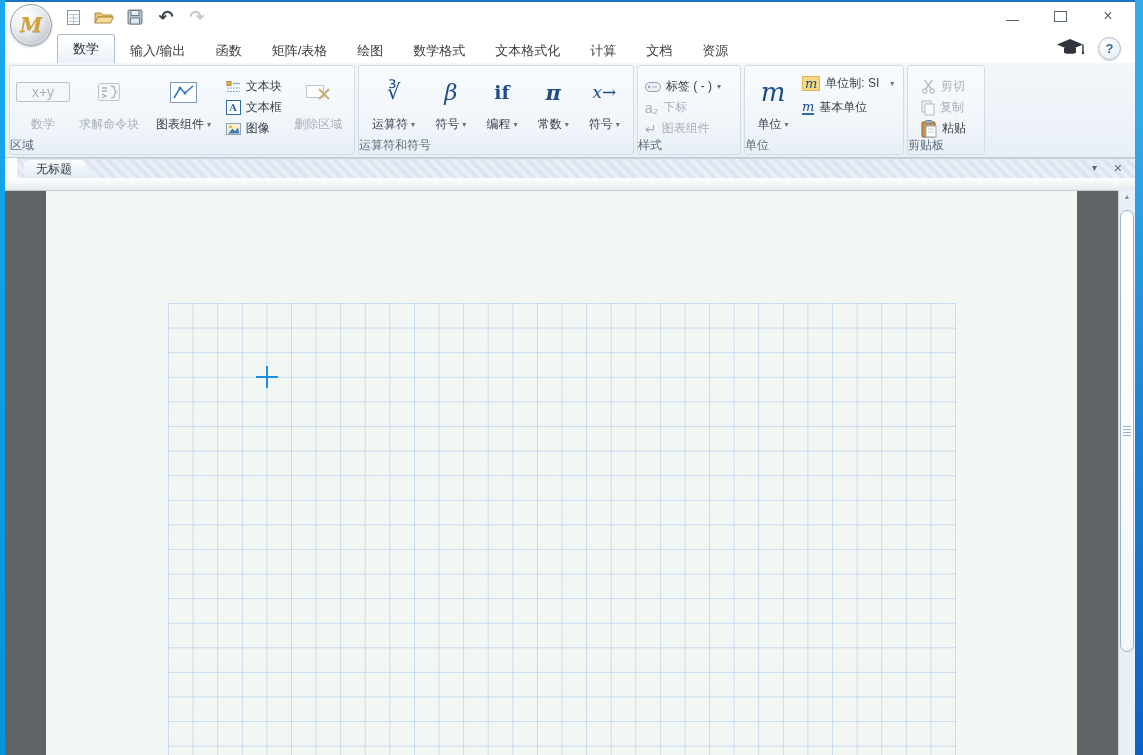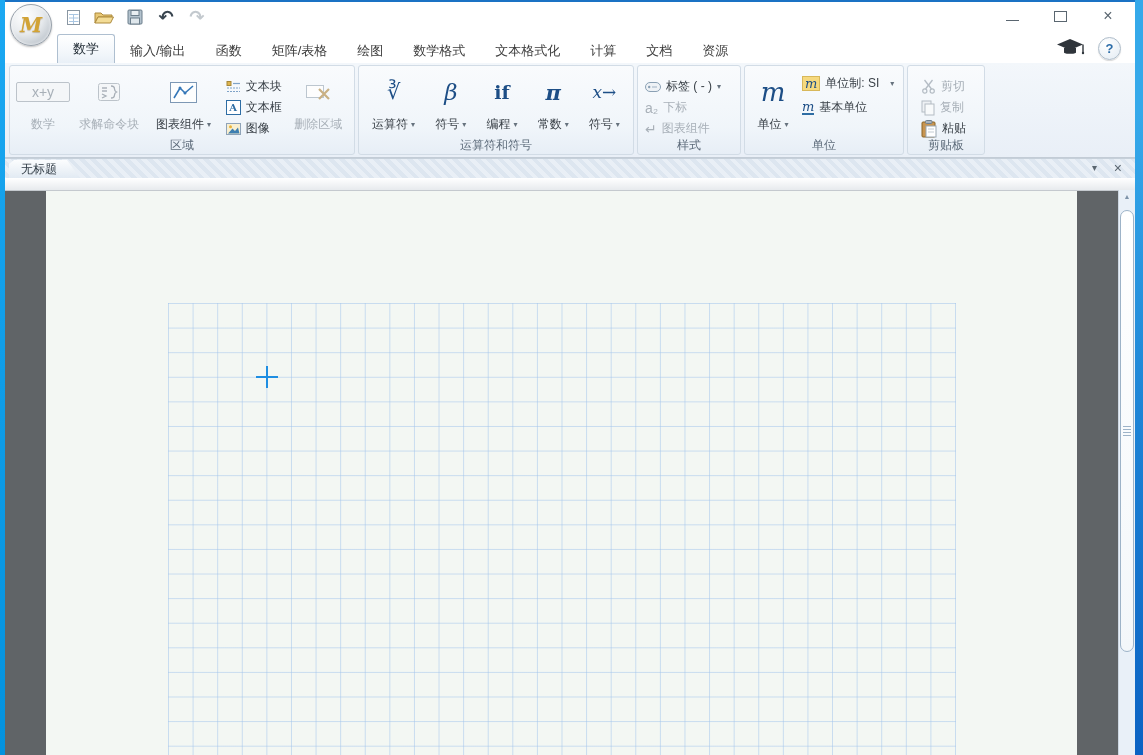--- a/index.html
+++ b/index.html
@@ -48,21 +48,21 @@
               display:flex; align-items:center; justify-content:center;
               font-weight:bold; font-size:13px; color:#2b6ca8; box-shadow:0 1px 1px rgba(0,0,0,.15); }
 
   
   .ribbon { position:absolute; left:5px; right:8px; top:63px; height:95px;
             background:linear-gradient(#f3f7fb,#e9eff7); border-bottom:1px solid #c3ccd6;
             display:flex; align-items:stretch; gap:3px; padding:2px 0 0 4px; box-sizing:border-box; }
   .group { border:1px solid #d2dce6; border-radius:3px; display:flex; flex-direction:column;
            background:linear-gradient(#f9fbfd,#f0f5fa 70%,#e7eef6); box-sizing:border-box; height:90px; }
   .gbody { flex:1; display:flex; align-items:stretch; padding:2px 3px 0 3px; }
-  .glabel { height:16px; line-height:15px; text-align:center; font-size:12px; color:#5d6b7a; white-space:nowrap; }
+  .glabel { height:16px; line-height:15px; font-size:12px; color:#5d6b7a; white-space:nowrap; }
   .bigbtn { display:flex; flex-direction:column; align-items:center; justify-content:flex-end;
             gap:3px; padding:3px 5px 5px; font-size:12px; color:#3a4148; border-radius:3px; white-space:nowrap; cursor:default; }
   .iconbox { flex:1; display:flex; align-items:center; justify-content:center; }
   .blabel { display:flex; align-items:center; gap:3px; }
   .listcol { display:flex; flex-direction:column; justify-content:flex-end; gap:2px; }
   .listbtn { display:flex; align-items:center; gap:5px; height:19px; font-size:12px; color:#3a4148;
              padding:0 4px; white-space:nowrap; cursor:default; }
   .disabled, .disabled * { color:#a8b0b8 !important; }
   .navy { color:#1d4e86; }
   .dd-arrow { font-size:8px; color:#66727e; line-height:8px; }
@@ -80,21 +80,21 @@
             color:#1d4e86; line-height:13px; }
   .hl-yellow { background:#f6d97e; padding:0 2px; border:1px solid #d8b85a; }
   .ul-blue { border-bottom:2px solid #2e6da4; }
   .abox { width:13px; height:13px; border:1px solid #2e6da4; background:#ffffff; color:#2e6da4;
           font-family:"DejaVu Serif","Liberation Serif",serif; font-weight:bold; font-size:10px;
           display:flex; align-items:center; justify-content:center; }
   .sub-glyph { font-size:14px; }
   .eqbreak-glyph { font-size:14px; }
 
   
-  .doctabbar { position:absolute; left:2px; right:8px; top:158px; height:32px;
+  .doctabbar { position:absolute; left:17px; right:8px; top:158px; height:32px;
                background:repeating-linear-gradient(45deg,#e9eff6 0 4px,#dde6f0 4px 8px);
                border-top:1px solid #c6d0da; box-sizing:border-box; }
   .doctab { position:absolute; left:7px; top:1px; height:19px; padding:0 24px 0 12px;
             background:linear-gradient(#fcfdfe,#e0e9f2);
             clip-path:polygon(0 4px,5px 0,calc(100% - 14px) 0,100% 100%,0 100%);
             font-size:12px; color:#2f3a44; line-height:19px;
             filter:drop-shadow(0 0 0.6px #93a7ba); }
   .dt-drop  { position:absolute; right:38px; top:3px; font-size:10px; color:#5a6670; }
   .dt-close { position:absolute; right:13px; top:1px; font-size:14px; color:#5a6670; }
 

